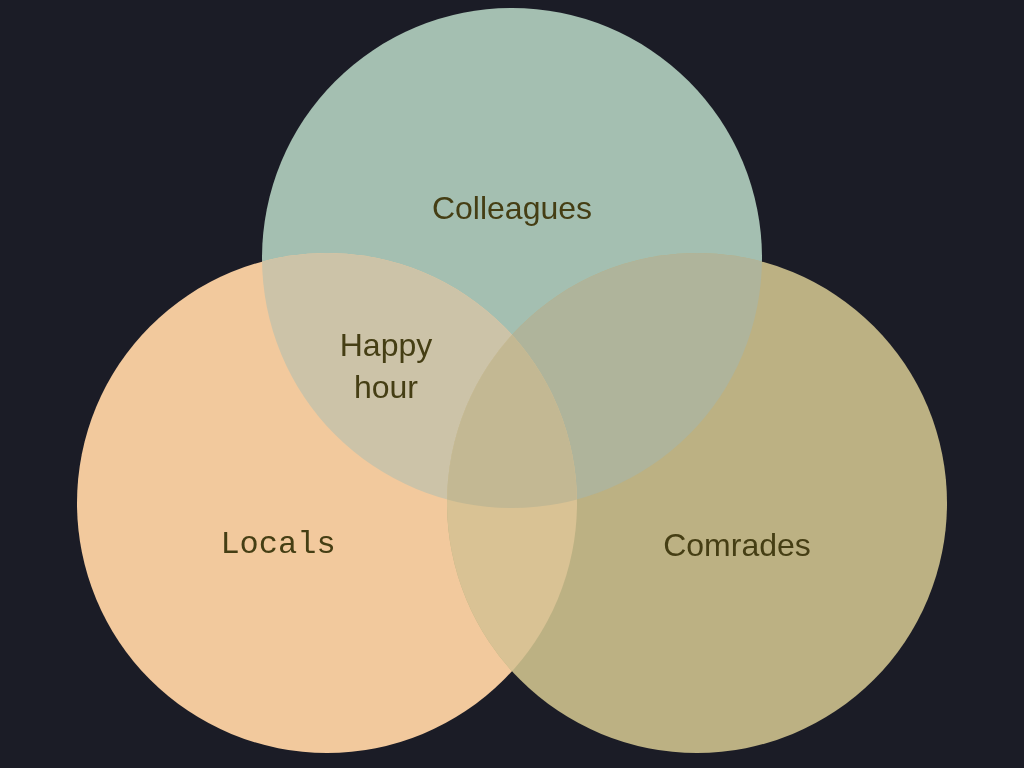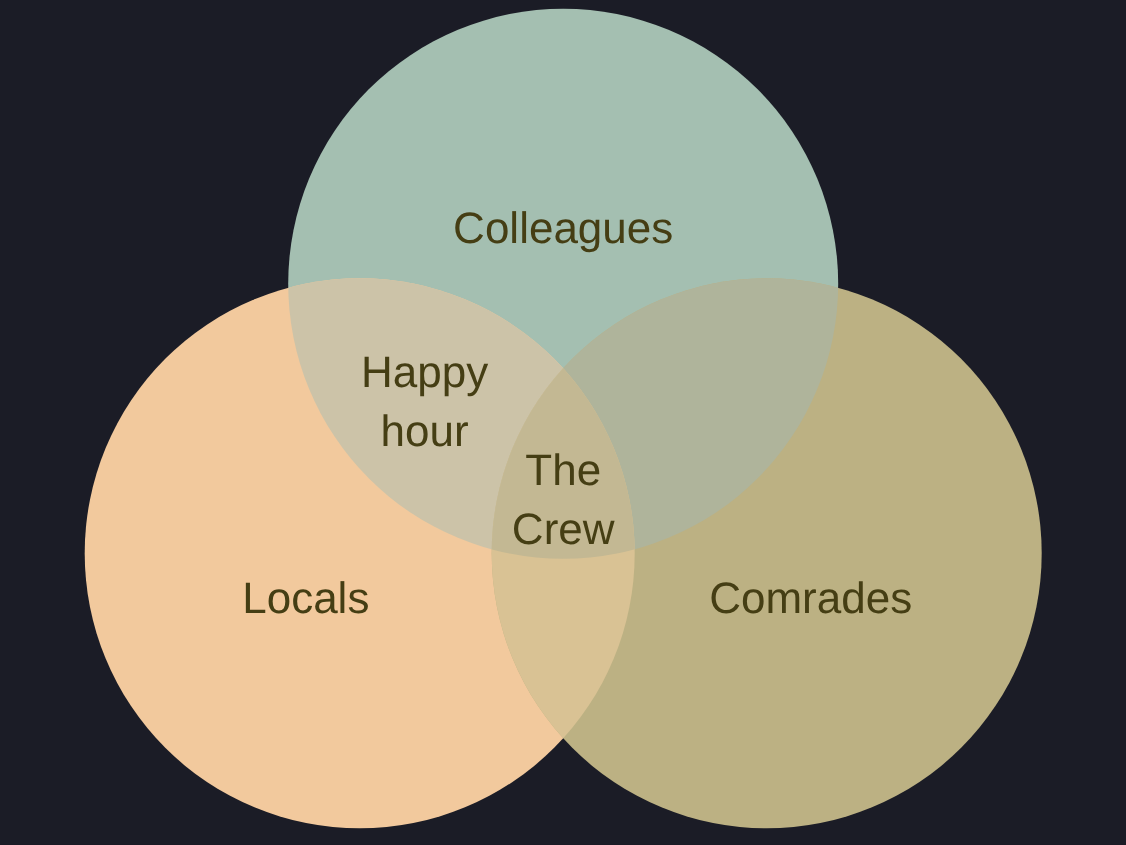--- a/index.html
+++ b/index.html
@@ -16,33 +16,33 @@
     height: 768px;
   }
   .stage svg {
     position: absolute;
     left: 0;
     top: 0;
   }
   .vlabel {
     position: absolute;
     transform: translate(-50%, -50%);
-    font-size: 40px;
+    font-size: 32px;
     line-height: 1.32;
     text-align: center;
     white-space: normal;
     user-select: none;
     font-weight: 400;
   }
   
   .lbl-colleagues { left: 512px; top: 208px; }
   .lbl-happy      { left: 386px; top: 366px; width: 130px; }
   .lbl-union      { left: 643px; top: 371px; }
   .lbl-crew       { left: 512px; top: 455px; width: 100px; }
-  .lbl-locals     { left: 278px; top: 545px; }
+  .lbl-locals     { left: 278px; top: 545px; font-family: Liberation Mono, monospace; }
   .lbl-mutual     { left: 512px; top: 586px; width: 120px; }
   .lbl-comrades   { left: 737px; top: 545px; }
 </style>
 </head>
 <body style="background: rgb(27, 28, 38);">
 
 <div class="stage">
 
   <svg width="1024" height="768" viewBox="0 0 1024 768">
     <defs>
@@ -75,15 +75,14 @@
         <circle cx="512" cy="258" r="250" fill="#c3b893"></circle>
       </g>
     </g>
   </svg>
 
   <div class="vlabel lbl-colleagues" style="color: rgb(69, 62, 20);">Colleagues</div>
   <div class="vlabel lbl-locals" style="color: rgb(69, 62, 20);">Locals</div>
   <div class="vlabel lbl-happy" style="color: rgb(69, 62, 20);">Happy hour</div>
 
   <div class="vlabel lbl-comrades" style="color: rgb(69, 62, 20);">Comrades</div>
-  <div class="vlabel lbl-crew" style="color: rgb(69, 62, 20);">The Crew</div>
 
 </div>
 
 </body></html>

